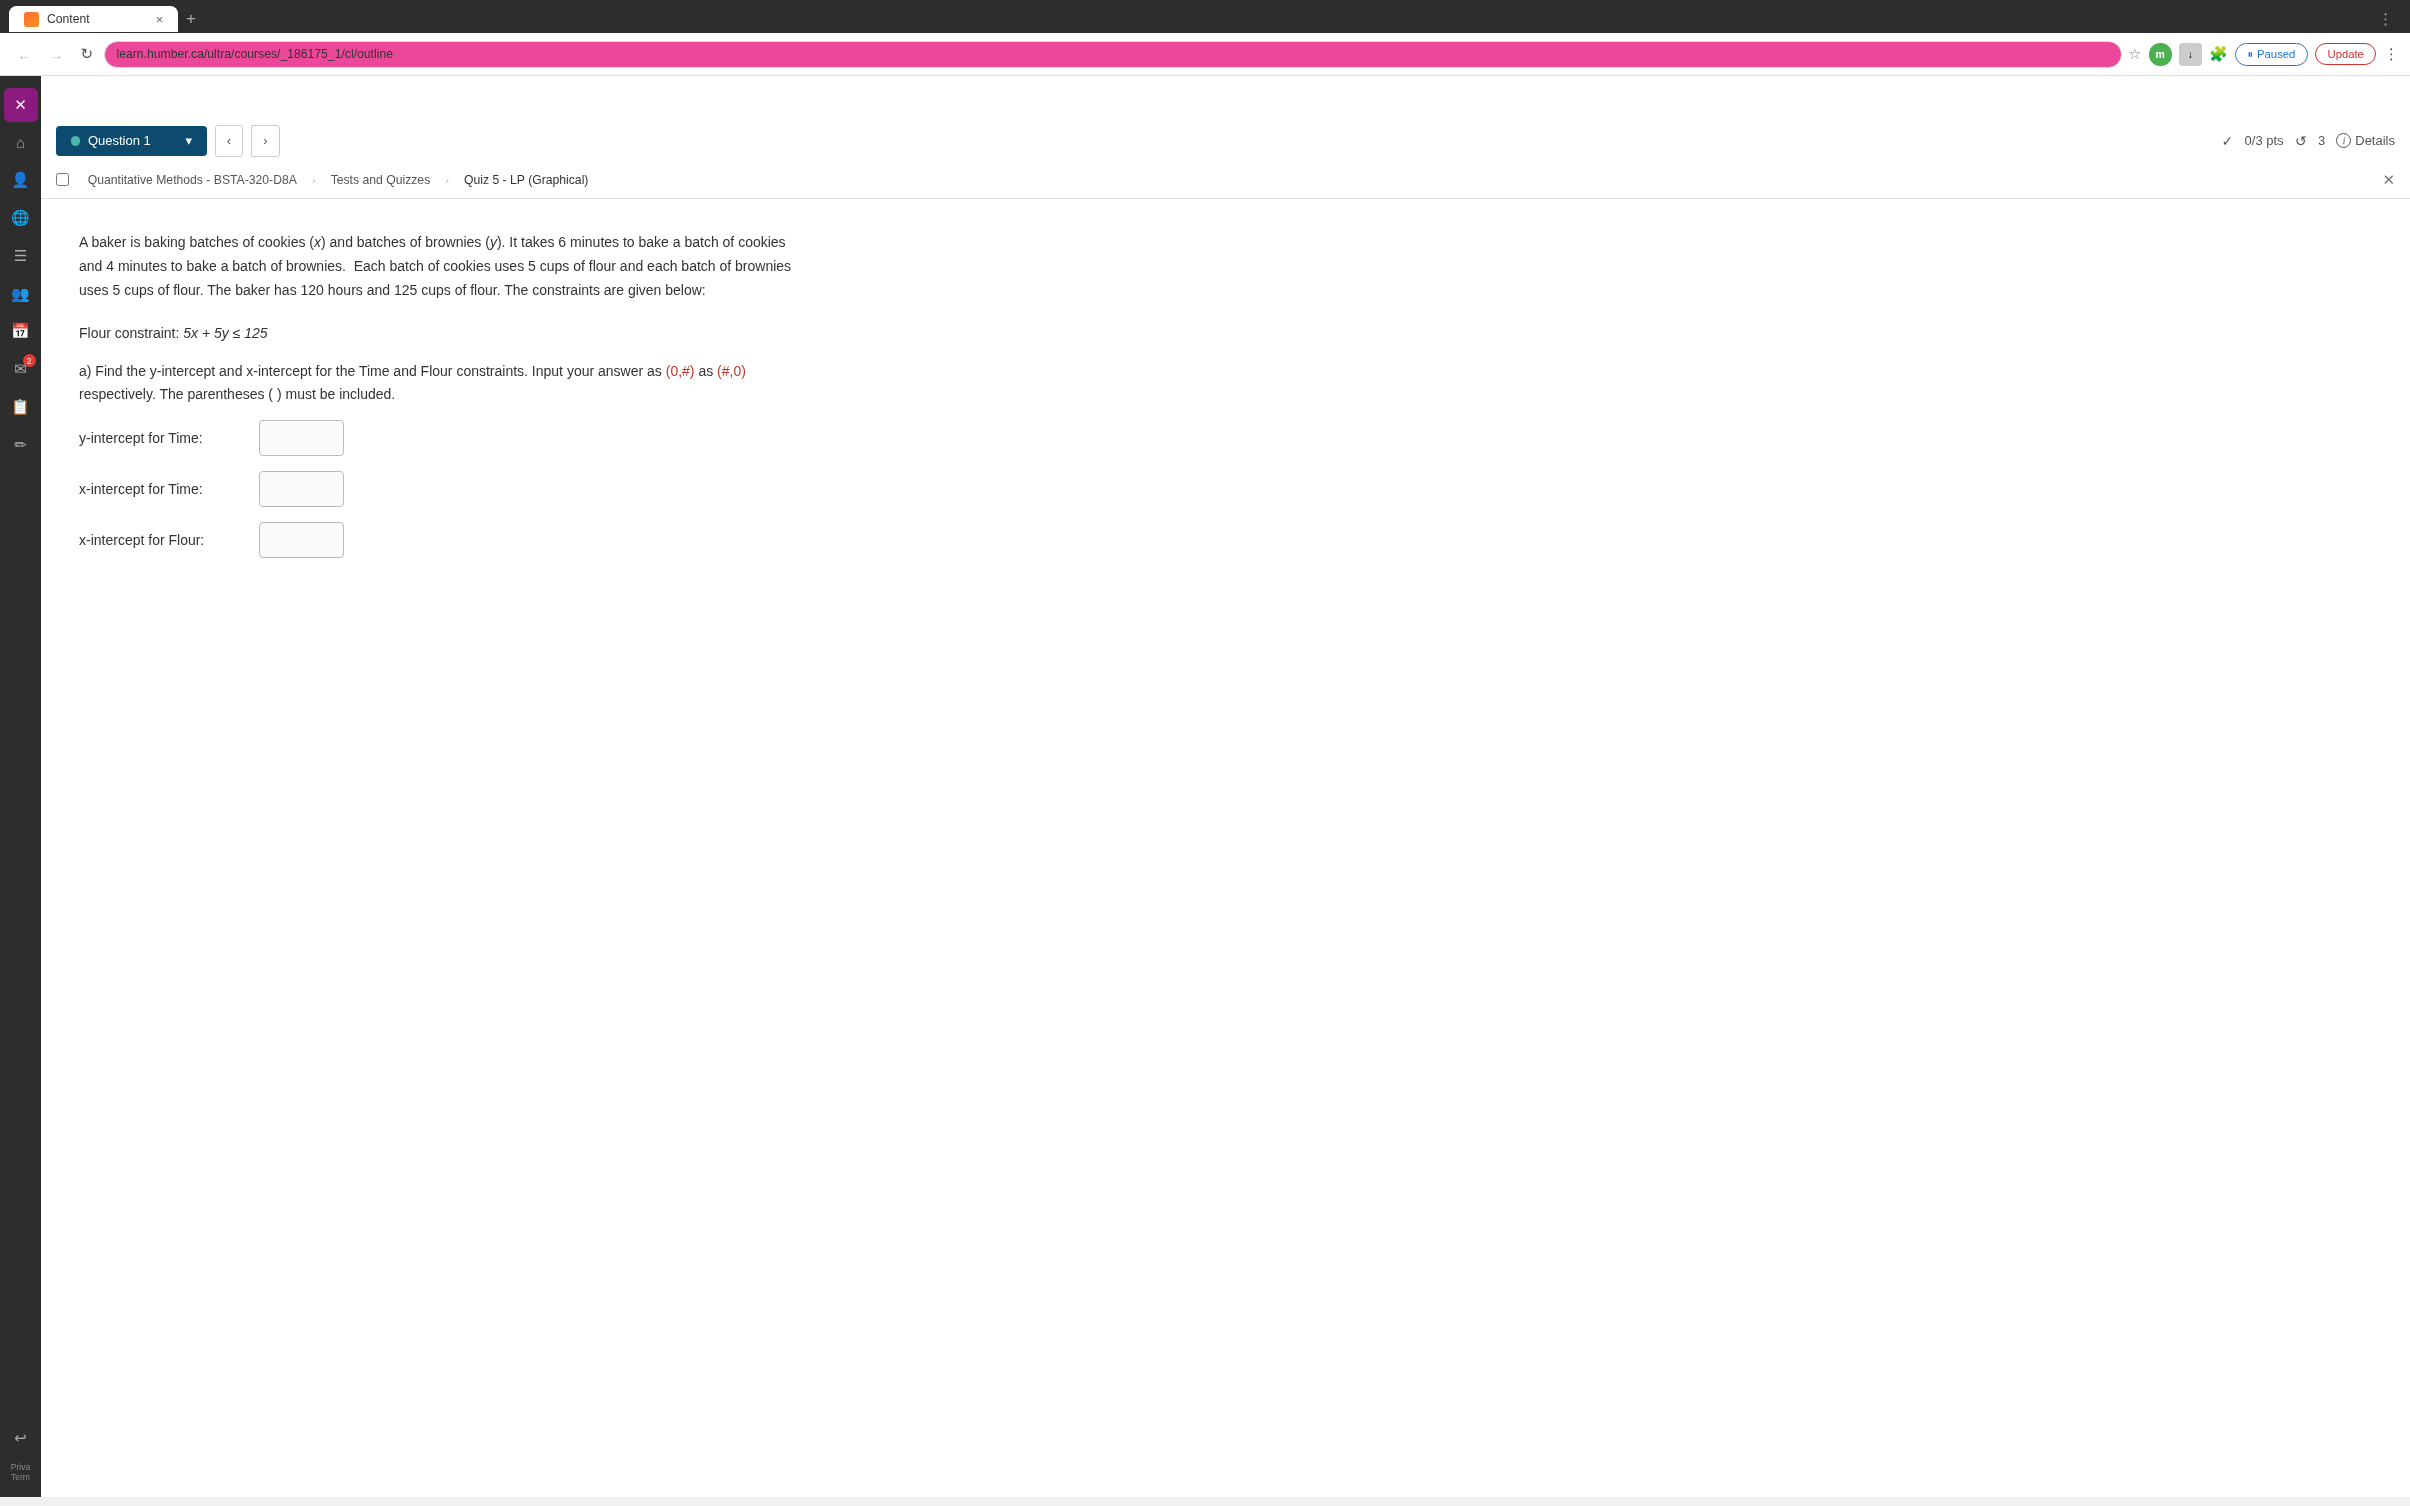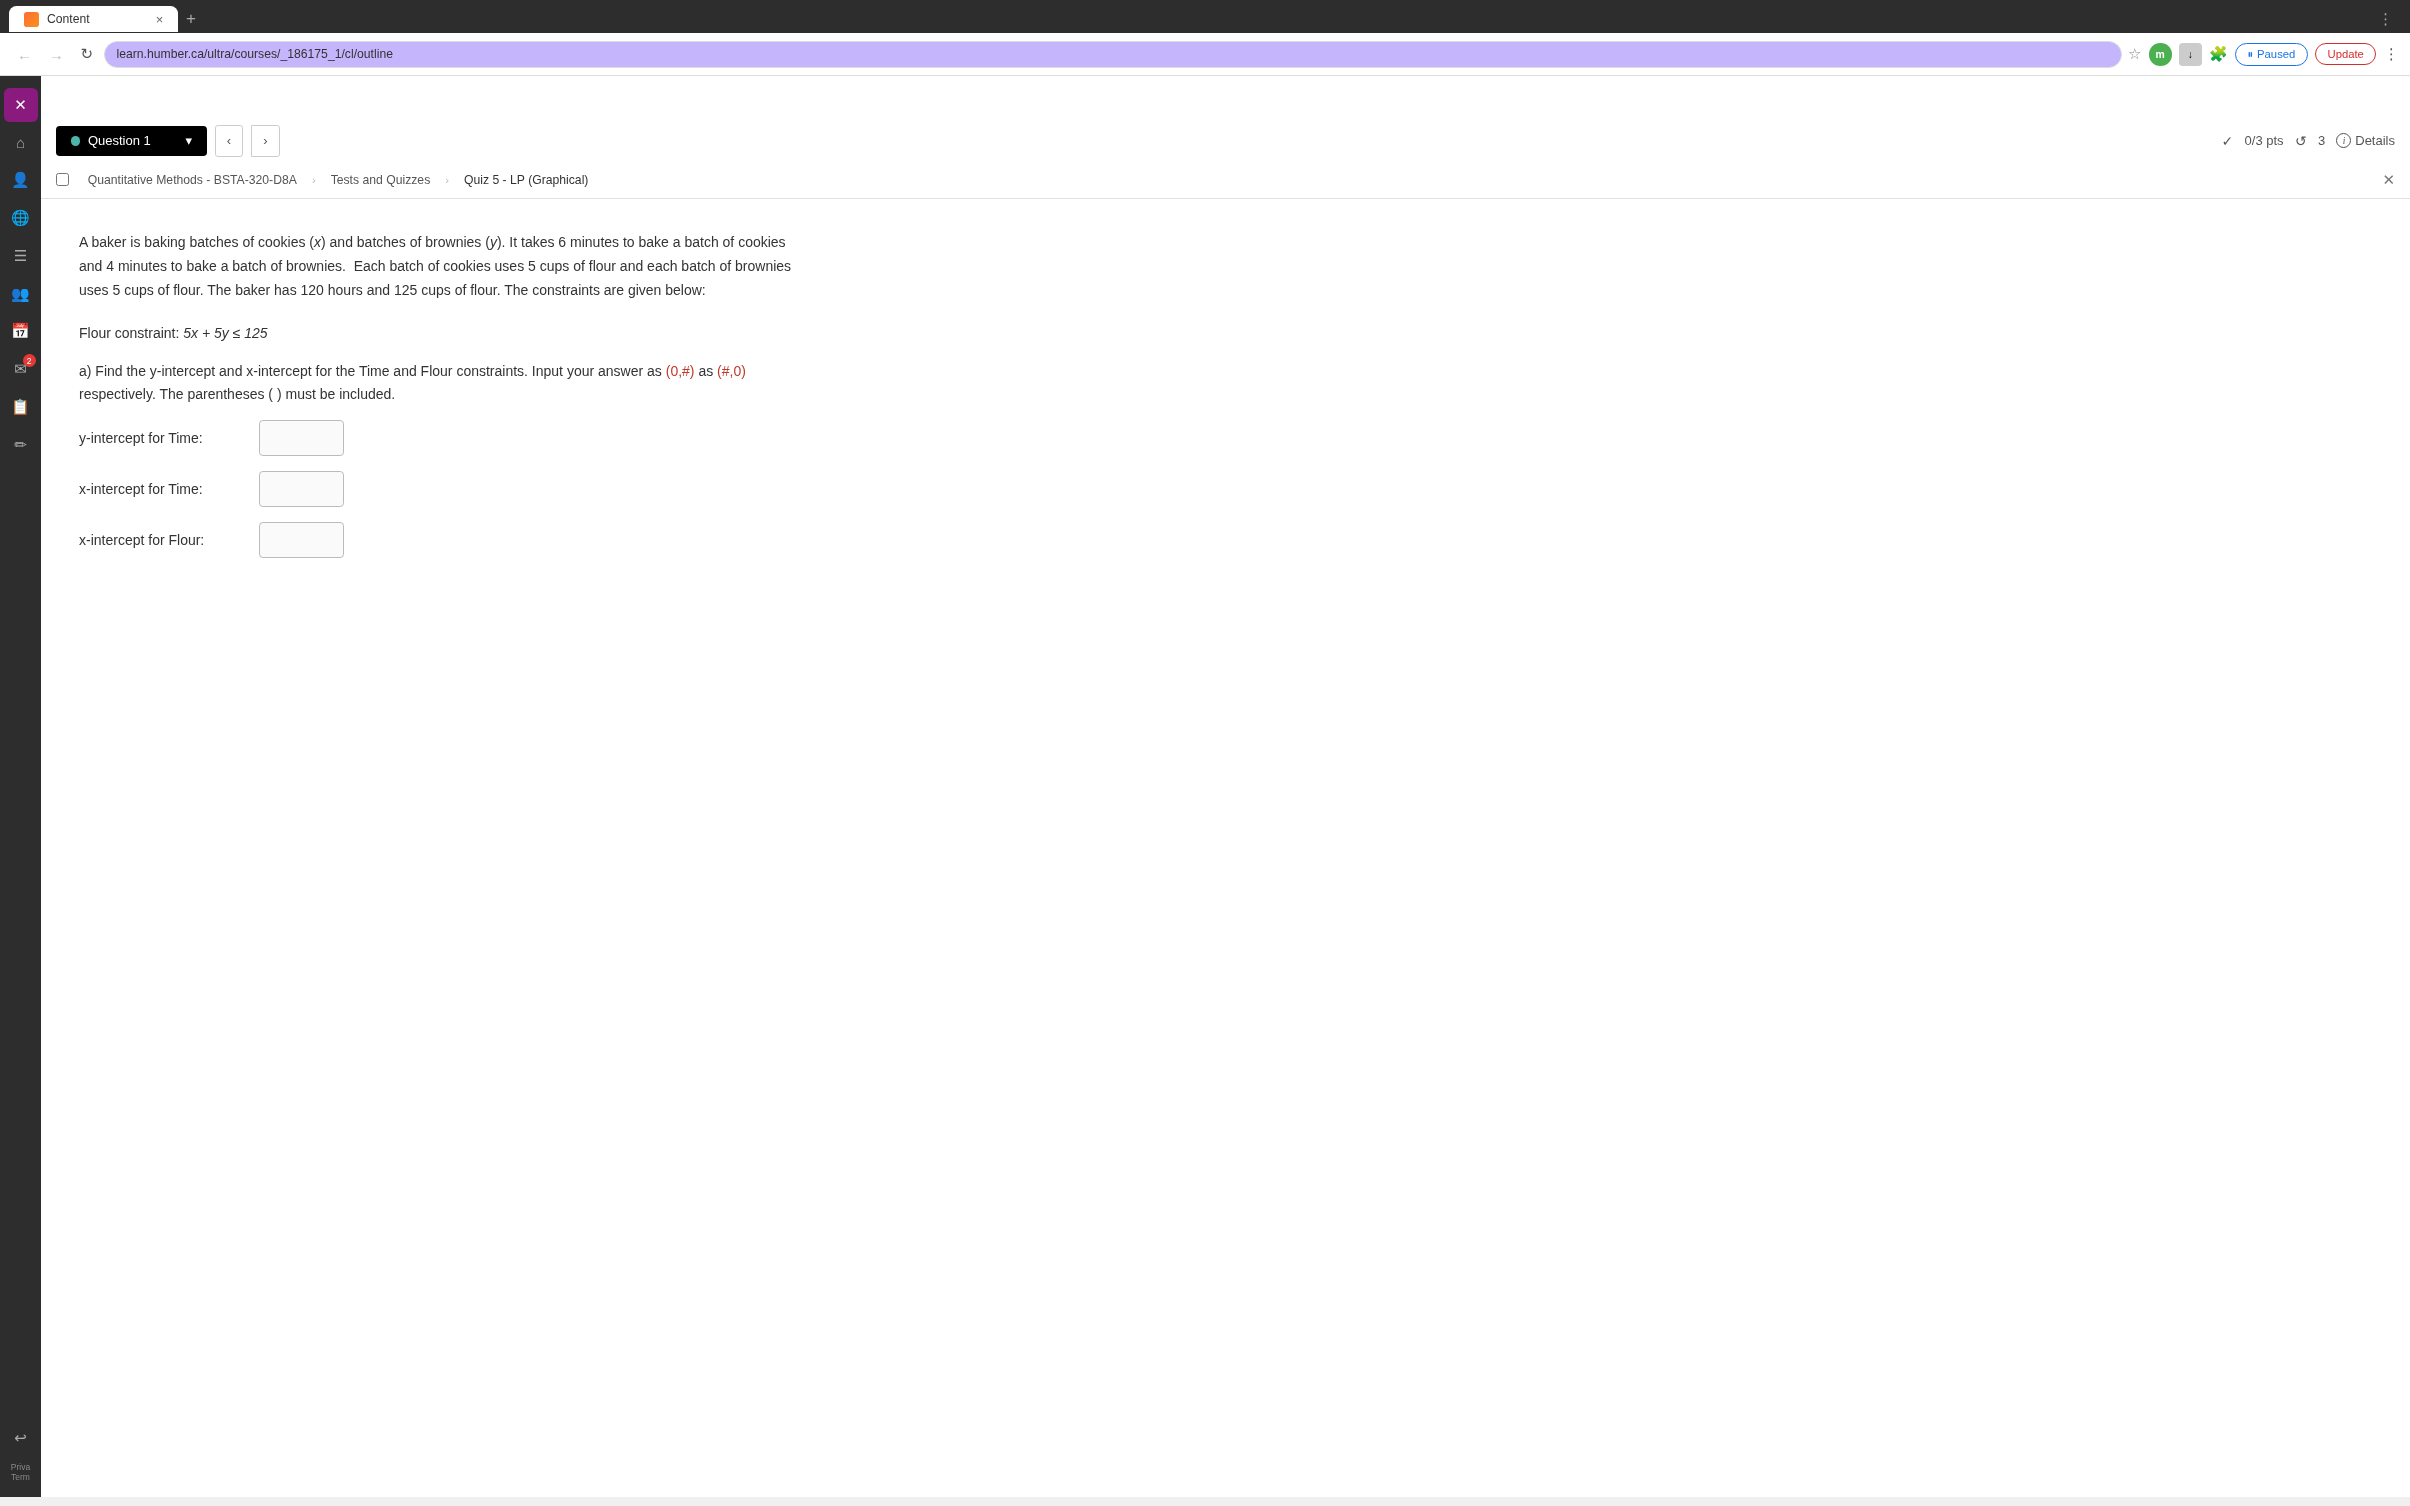--- a/index.html
+++ b/index.html
@@ -6,21 +6,21 @@
     body { font-family: -apple-system, BlinkMacSystemFont, 'Segoe UI', Arial, sans-serif; font-size: 13px; background: #f0f0f0; }
     .browser-tab-bar { background: #2d2d2d; display: flex; align-items: center; padding: 5.6px 9.4px 0; }
     .browser-tab { background: white; border-radius: 7.5px 7.5px 0 0; padding: 5.6px 15px; display: flex; align-items: center; gap: 7.5px; min-width: 169px; }
     .tab-favicon { width: 15px; height: 15px; background: linear-gradient(135deg, #ff6b35, #f7931e); border-radius: 2.8px; display: inline-block; flex-shrink: 0; }
     .tab-title { font-size: 12.2px; color: #333; flex: 1; }
     .tab-close { color: #666; font-size: 13px; cursor: pointer; }
     .tab-new { background: transparent; border: none; color: #aaa; font-size: 17px; cursor: pointer; padding: 3.8px 7.5px; }
     .browser-controls { display: flex; align-items: center; gap: 5.6px; padding: 7.5px 11.3px; background: white; border-bottom: 0.9px solid #ddd; }
     .nav-btn { background: transparent; border: none; cursor: pointer; color: #555; font-size: 15px; padding: 3.8px 5.6px; border-radius: 3.8px; }
     .nav-btn:disabled { color: #bbb; cursor: default; }
-    .address-bar { flex: 1; padding: 5.6px 11.3px; border: 0.9px solid #ddd; border-radius: 19px; font-size: 12.2px; color: #333; background: #c4b5fd; }
+    .address-bar { flex: 1; padding: 5.6px 11.3px; border: 0.9px solid #ddd; border-radius: 19px; font-size: 12.2px; color: #333; background: #ec4899; }
     .browser-actions { display: flex; align-items: center; gap: 7.5px; }
     .ext-icon { width: 22.6px; height: 22.6px; border-radius: 50%; background: #4caf50; display: flex; align-items: center; justify-content: center; color: white; font-size: 10.4px; font-weight: bold; }
     .ext-icon2 { width: 22.6px; height: 22.6px; border-radius: 3.8px; background: #ccc; display: flex; align-items: center; justify-content: center; font-size: 10.4px; }
     .paused-btn { border: 0.9px solid #1a73e8; border-radius: 15px; padding: 3.8px 11.3px; font-size: 11.3px; color: #1a73e8; background: white; display: flex; align-items: center; gap: 3.8px; cursor: pointer; }
     .update-btn { border: 0.9px solid #d32f2f; border-radius: 15px; padding: 3.8px 11.3px; font-size: 11.3px; color: #d32f2f; background: white; cursor: pointer; }
     .menu-btn { color: #555; font-size: 15px; cursor: pointer; }
 
     
     .app-container { display: flex; height: calc(100vh - 85px); background: white; }
 
@@ -34,21 +34,21 @@
     .breadcrumb-item { font-size: 12.2px; color: #555; cursor: pointer; }
     .breadcrumb-item.active { color: #333; font-weight: 500; }
     .breadcrumb-sep { color: #bbb; font-size: 11.3px; }
     .breadcrumb-close { margin-left: auto; color: #777; cursor: pointer; font-size: 15px; }
 
     
     .main-content { flex: 1; display: flex; flex-direction: column; margin-top: 41px; overflow: hidden; }
 
     
     .question-toolbar { display: flex; align-items: center; padding: 7.5px 15px; background: white; border-bottom: 0.9px solid #e0e0e0; gap: 7.5px; }
-    .question-dropdown { background: #000000; color: white; border: none; border-radius: 3.8px; padding: 7.5px 15px; display: flex; align-items: center; gap: 7.5px; cursor: pointer; font-size: 13px; min-width: 151px; }
+    .question-dropdown { background: #0c4a6e; color: white; border: none; border-radius: 3.8px; padding: 7.5px 15px; display: flex; align-items: center; gap: 7.5px; cursor: pointer; font-size: 13px; min-width: 151px; }
     .question-dot { width: 9.4px; height: 9.4px; border-radius: 50%; background: #4db6ac; flex-shrink: 0; }
     .q-nav-btn { border: 0.9px solid #ccc; background: white; padding: 7.5px 11.3px; cursor: pointer; color: #555; border-radius: 2.8px; font-size: 13px; }
     .q-nav-btn:first-of-type { border-radius: 2.8px 0 0 2.8px; }
     .q-nav-btn:last-of-type { border-radius: 0 2.8px 2.8px 0; }
     .pts-display { margin-left: auto; display: flex; align-items: center; gap: 11.3px; color: #555; font-size: 13px; }
     .details-btn { display: flex; align-items: center; gap: 3.8px; color: #555; font-size: 13px; cursor: pointer; }
     .info-icon { width: 15px; height: 15px; border-radius: 50%; border: 1.4px solid #555; display: flex; align-items: center; justify-content: center; font-size: 9.4px; font-style: italic; font-family: serif; color: #555; }
 
     
     .question-content { padding: 30px 38px; overflow-y: auto; flex: 1; background: white; }

